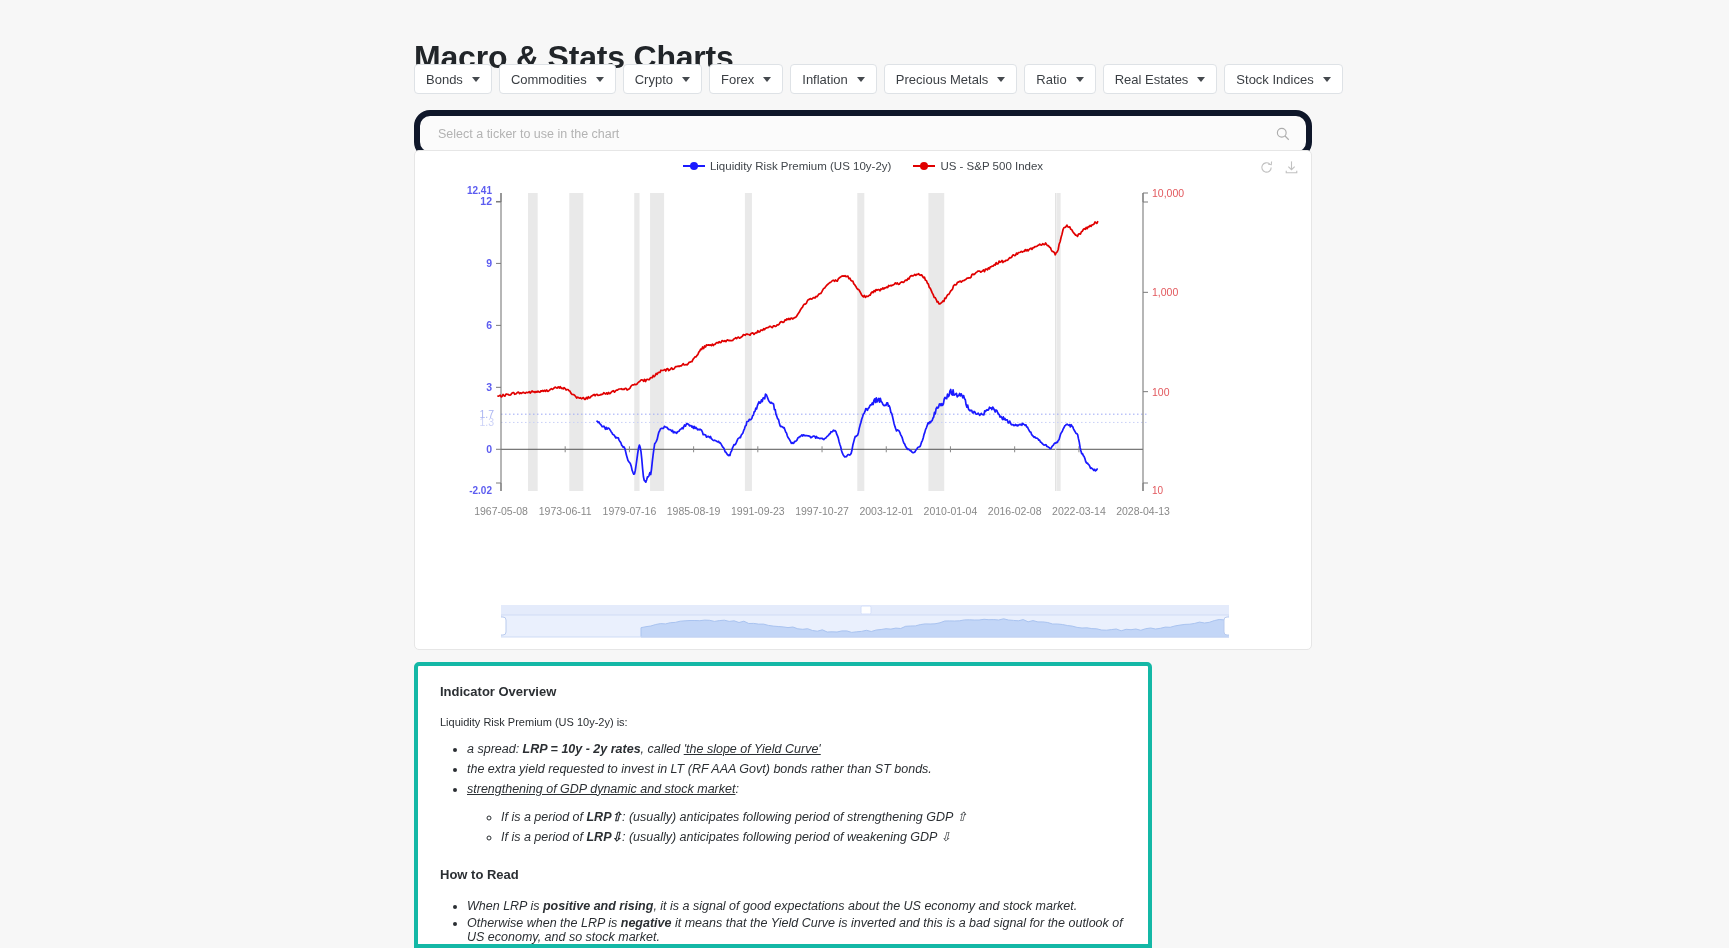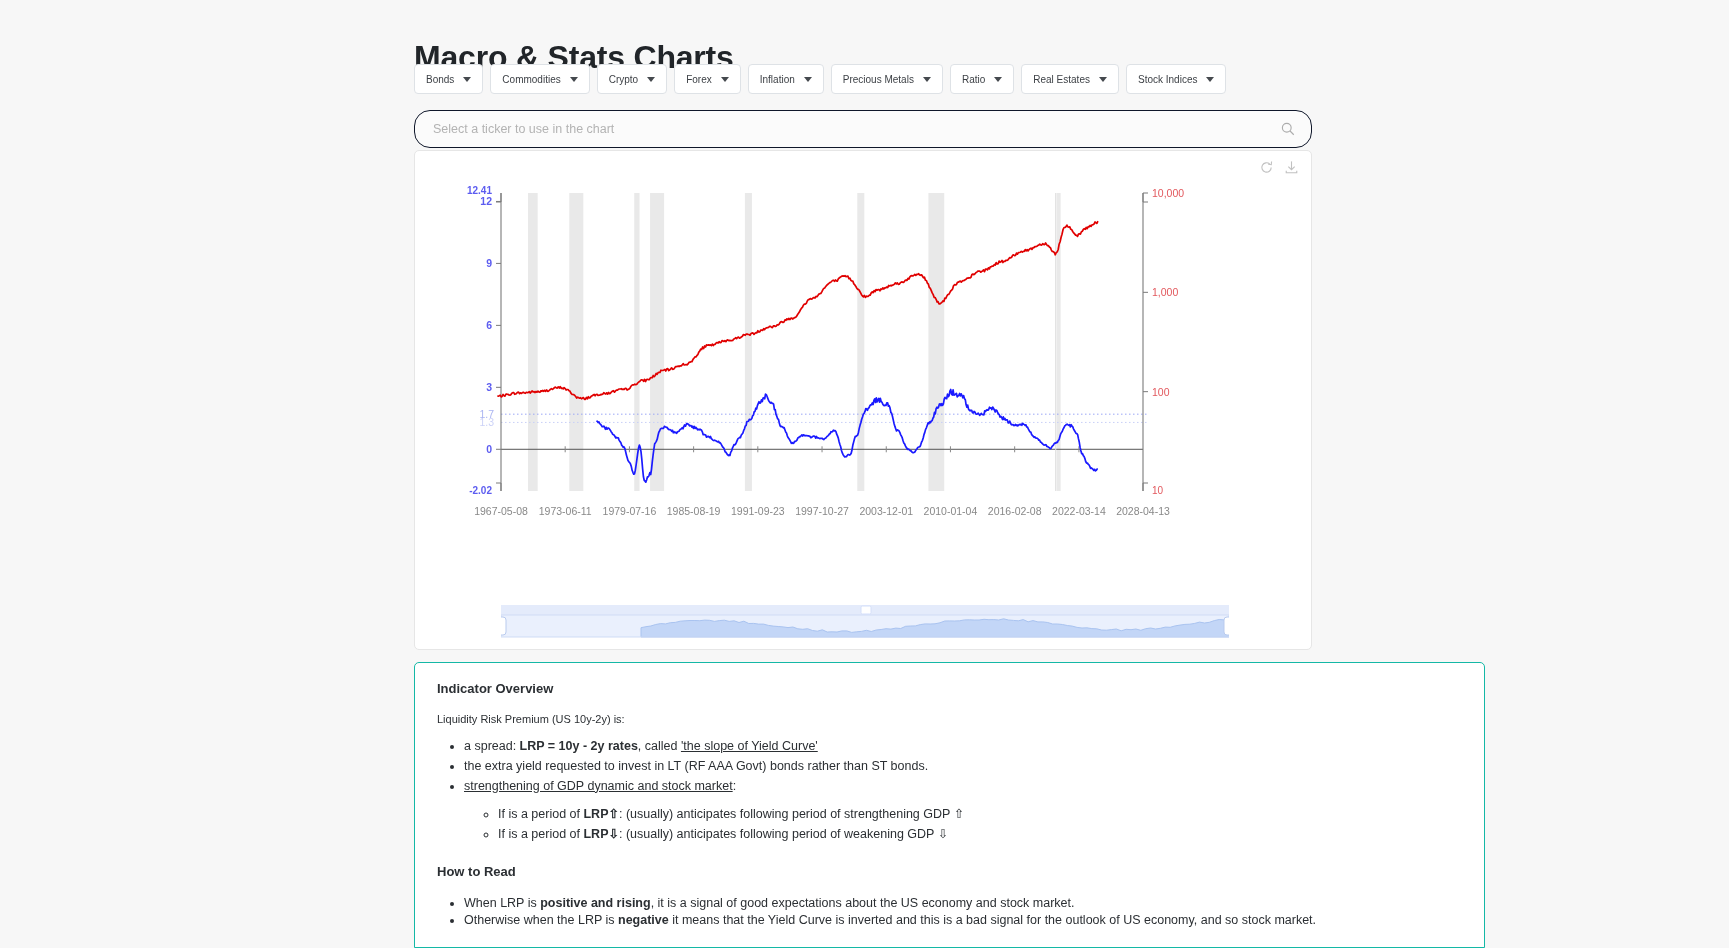--- a/index.html
+++ b/index.html
@@ -32,39 +32,39 @@
   }
   .nav-btn {
     display: flex;
     align-items: center;
     gap: 9px;
     height: 30px;
     padding: 12px 11px;
     background: #ffffff;
     border: 1px solid #dee2e6;
     border-radius: 4px;
-    font-size: 10px;
+    font-size: 13px;
     color: #3b3f44;
     cursor: pointer;
     white-space: nowrap;
   }
   .caret {
     width: 0; height: 0;
     border-left: 4px solid transparent;
     border-right: 4px solid transparent;
     border-top: 5px solid #45494e;
   }
 
   
   .search-wrap {
     position: absolute;
     left: 414px; top: 110px;
     width: 898px; height: 31px;
     background: #fbfbfb;
-    border: 1px solid #0f172a;
+    border: 6px solid #0f172a;
     border-radius: 16px;
     display: flex;
     align-items: center;
     padding: 18px 16px;
   }
   .search-input {
     flex: 1;
     border: none;
     outline: none;
     background: transparent;
@@ -113,23 +113,23 @@
   .brush-holder {
     position: absolute;
     left: 86px; top: 452px;
     width: 728px; height: 38px;
   }
 
   
   .overview-card {
     position: absolute;
     left: 414px; top: 662px;
-    width: 1071px; height: 286px;
+    width: 738px; height: 286px;
     background: #fff;
-    border: 1px solid #14b8a6;
+    border: 4px solid #14b8a6;
     border-top-left-radius: 5px;
     border-top-right-radius: 5px;
     padding: 18px 22px 0 22px;
     overflow: hidden;
   }
   .ov-head {
     font-size: 13px;
     font-weight: 700;
     color: #2b2f33;
     margin: 0 0 17px 0;
@@ -148,20 +148,21 @@
   ul.ov-sub {
     list-style-type: circle;
     padding-left: 34px;
     margin-top: 14px;
   }
   ul.ov-list > li, ul.ov-sub > li {
     font-size: 12.5px;
     color: #2b2f33;
     line-height: 1.18;
     margin-bottom: 5px;
+    font-style: italic;
   }
   ul.ov-list.howto > li { margin-bottom: 2px; }
   .u { text-decoration: underline; }
   .b { font-weight: 700; }
   .sub-line { display: block; }
   .arrow { font-size: 12.5px; }
 </style>
 </head>
 <body>
 
@@ -211,20 +212,36 @@
   <div class="search-wrap">
     <input class="search-input" type="text" placeholder="Select a ticker to use in the chart" style="">
     <svg class="search-icon" viewBox="0 0 16 16">
       <circle cx="6.6" cy="6.6" r="5" fill="none" stroke="#6d6d6d" stroke-width="1.3"></circle>
       <line x1="10.3" y1="10.3" x2="14.6" y2="14.6" stroke="#6d6d6d" stroke-width="1.3"></line>
     </svg>
   </div>
 
   <div class="chart-card">
 
+    <div class="legend">
+      <div class="legend-item">
+        <svg class="legend-mark" width="22" height="12" viewBox="0 0 22 12">
+          <line x1="0" y1="6" x2="22" y2="6" stroke="#1a1aff" stroke-width="2"></line>
+          <circle cx="11" cy="6" r="4" fill="#1a1aff"></circle>
+        </svg>
+        <span>Liquidity Risk Premium (US 10y-2y)</span>
+      </div>
+      <div class="legend-item">
+        <svg class="legend-mark" width="22" height="12" viewBox="0 0 22 12">
+          <line x1="0" y1="6" x2="22" y2="6" stroke="#e00000" stroke-width="2"></line>
+          <circle cx="11" cy="6" r="4" fill="#e00000"></circle>
+        </svg>
+        <span>US - S&amp;P 500 Index</span>
+      </div>
+    </div>
 
     <div class="chart-toolbar">
       <svg class="tool-icon" viewBox="0 0 16 16">
         <path d="M13 8a5 5 0 1 1-1.6-3.7" fill="none" stroke="#777" stroke-width="1.2"></path>
         <path d="M13.4 1.6 L13.1 5.0 L9.8 4.5" fill="none" stroke="#777" stroke-width="1.2"></path>
       </svg>
       <svg class="tool-icon" viewBox="0 0 16 16">
         <line x1="8" y1="1.5" x2="8" y2="10" stroke="#777" stroke-width="1.2"></line>
         <path d="M4.6 7 L8 10.4 L11.4 7" fill="none" stroke="#777" stroke-width="1.2"></path>
         <path d="M2.4 11.4 L2.4 13.6 L13.6 13.6 L13.6 11.4" fill="none" stroke="#777" stroke-width="1.2"></path>

